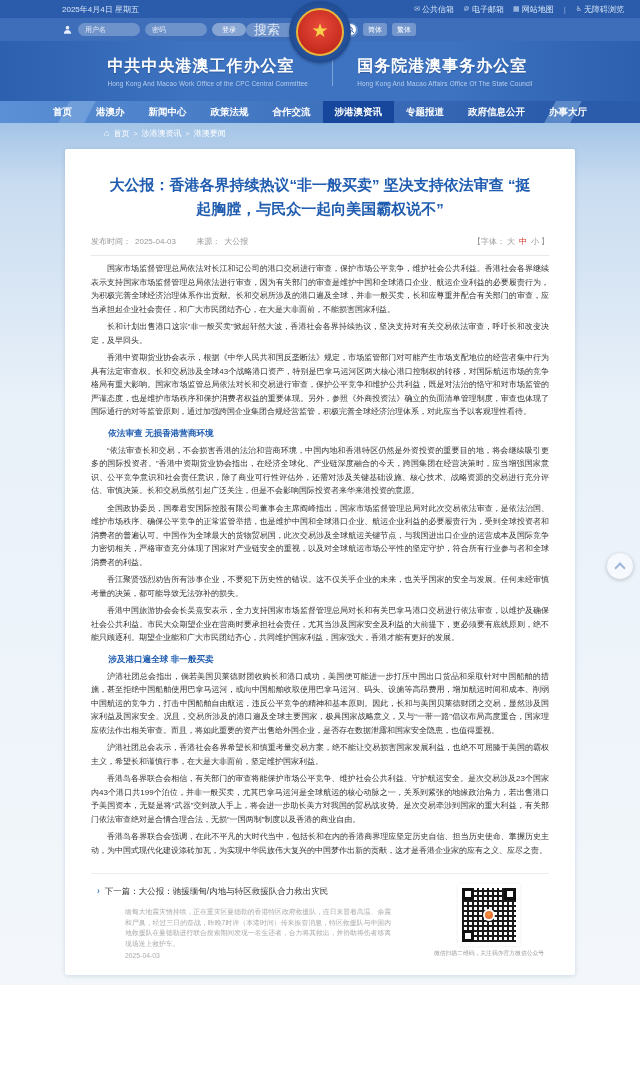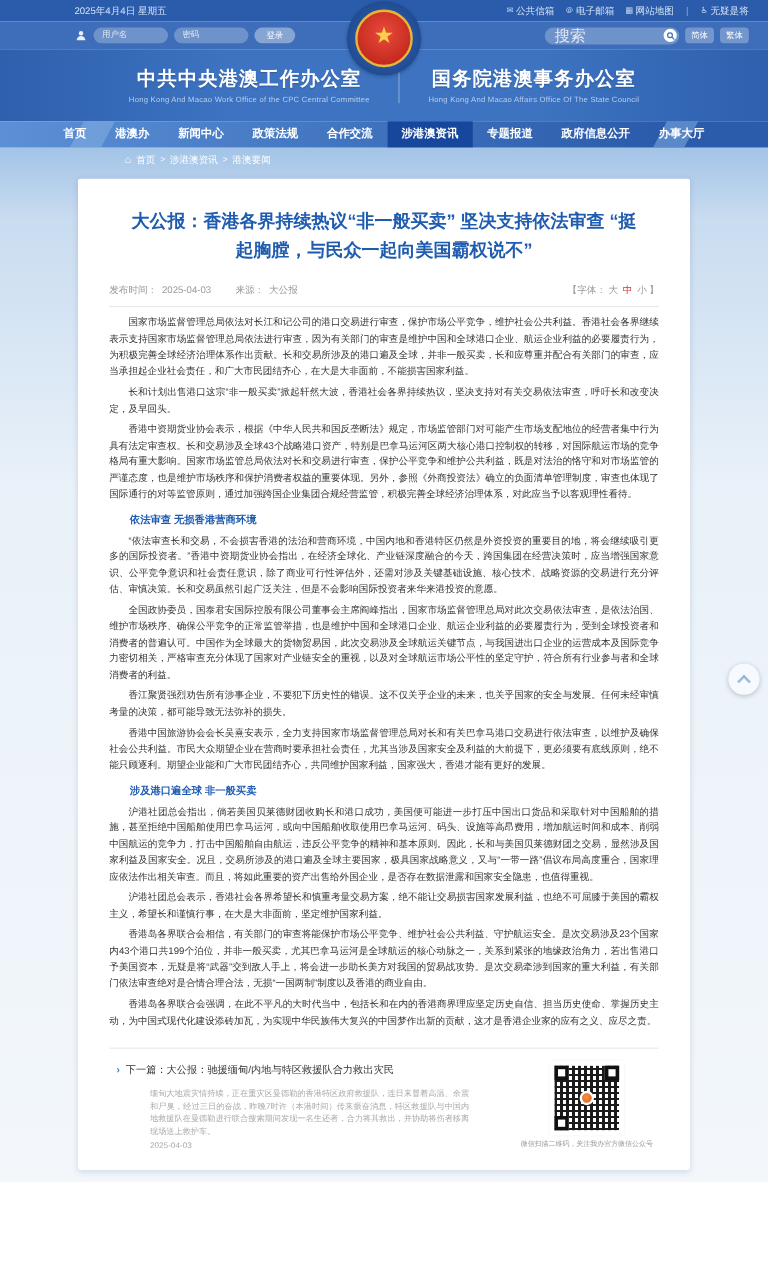--- a/index.html
+++ b/index.html
@@ -8,40 +8,40 @@
   .page { position:relative; width:640px; min-height:1065px; background:#fff; }
 
   
   .topbar1 { height:18px; background:#2a5cab; display:flex; align-items:center; justify-content:space-between; padding:0 16px 0 62px; color:#d6e4f7; font-size:8px; }
   .tb-links { display:flex; align-items:center; gap:9px; }
   .tb-link { display:flex; align-items:center; gap:2px; cursor:pointer; }
   .tb-ico { font-size:7px; opacity:.85; }
   .sep { color:rgba(255,255,255,.45); margin:0 1px; }
 
   
-  .topbar2 { height:23px; background:#3e6eb9; display:flex; align-items:center; justify-content:space-between; padding:0 16px 0 62px; }
+  .topbar2 { height:23px; background:#3e6eb9; display:flex; align-items:center; justify-content:flex-start; padding:0 16px 0 62px; }
   .tb2-left, .tb2-right { display:flex; align-items:center; gap:5px; }
   .user-icon { width:11px; height:11px; display:inline-flex; }
   .pill-input { height:13px; width:62px; border:0; border-radius:7px; background:rgba(255,255,255,.25); color:#fff; font-size:7px; padding:0 7px; outline:none; }
   .pill-input::placeholder { color:rgba(255,255,255,.8); }
   .login-btn { height:13px; width:34px; border:0; border-radius:7px; background:rgba(255,255,255,.38); color:#fff; font-size:7px; cursor:pointer; }
   .search-pill { height:14px; width:112px; border-radius:8px; background:rgba(255,255,255,.25); display:flex; align-items:center; padding:0 2px 0 8px; }
   .search-pill input { flex:1; min-width:0; border:0; background:transparent; color:#fff; font-size:13px; outline:none; }
   .search-pill input::placeholder { color:rgba(255,255,255,.8); }
   .search-btn { width:11px; height:11px; border-radius:50%; background:#fff; display:flex; align-items:center; justify-content:center; cursor:pointer; }
   .lang-btn { height:13px; padding:0 5px; border:0; border-radius:3px; background:rgba(255,255,255,.28); color:#fff; font-size:7px; cursor:pointer; }
 
   
   .emblem-wrap { position:absolute; left:50%; top:1px; transform:translateX(-50%); width:62px; height:62px; border-radius:50%; background:radial-gradient(circle,#25529c 55%,#19407f 100%); display:flex; align-items:center; justify-content:center; z-index:6; box-shadow:0 1px 3px rgba(0,0,0,.25); }
   .emblem { width:48px; height:48px; border-radius:50%; background:radial-gradient(circle at 50% 40%, #ea4a3b 0%, #c22a1d 75%); border:2px solid #e9b43c; display:flex; align-items:center; justify-content:center; }
   .emblem .star { color:#f8d14b; font-size:19px; line-height:1; margin-top:-3px; }
 
   
   .masthead { height:60px; background:linear-gradient(90deg,#2d60af 0%,#3d73c1 30%,#3d73c1 70%,#2d60af 100%); display:flex; align-items:center; justify-content:center; gap:24px; }
-  .org { text-align:center; }
+  .org { }
   .org-title { color:#fff; font-size:16px; font-weight:bold; letter-spacing:1px; text-shadow:0 1px 1px rgba(0,0,0,.2); }
   .org-sub { color:#b9cfec; font-size:6.4px; margin-top:3px; letter-spacing:.2px; }
   .org-divider { width:1px; height:30px; background:rgba(255,255,255,.35); }
 
   
   .navbar { height:22px; background:linear-gradient(90deg,#5b90d6,#2b5cab 85%); display:flex; align-items:center; justify-content:center; position:relative; overflow:hidden; }
   .nav-deco { position:absolute; top:0; width:26px; height:22px; background:#8ab4e6; opacity:.5; transform:skewX(-28deg); }
   .nav-deco.l { left:64px; } .nav-deco.r { right:64px; }
   .nav-item { position:relative; z-index:2; color:#fff; font-size:9.5px; font-weight:bold; padding:0 12px; height:22px; line-height:22px; cursor:pointer; white-space:nowrap; }
   .nav-item.active { background:#16479c; }
@@ -102,21 +102,21 @@
           <span class="tb-ico">＠</span>
           <span>电子邮箱</span>
         </span>
         <span class="tb-link">
           <span class="tb-ico">▦</span>
           <span>网站地图</span>
         </span>
         <span class="sep">|</span>
         <span class="tb-link">
           <span class="tb-ico">♿</span>
-          <span>无疑是将</span>
+          <span>无障碍浏览</span>
         </span>
       </div>
   </div>
 
   <div class="topbar2">
     <div class="tb2-left">
       <span class="user-icon">
         <svg viewBox="0 0 24 24" width="11" height="11">
             <circle cx="12" cy="8" r="4" fill="#e6eefb"></circle>
             <path d="M4 21c0-4.4 3.6-8 8-8s8 3.6 8 8z" fill="#e6eefb"></path>

